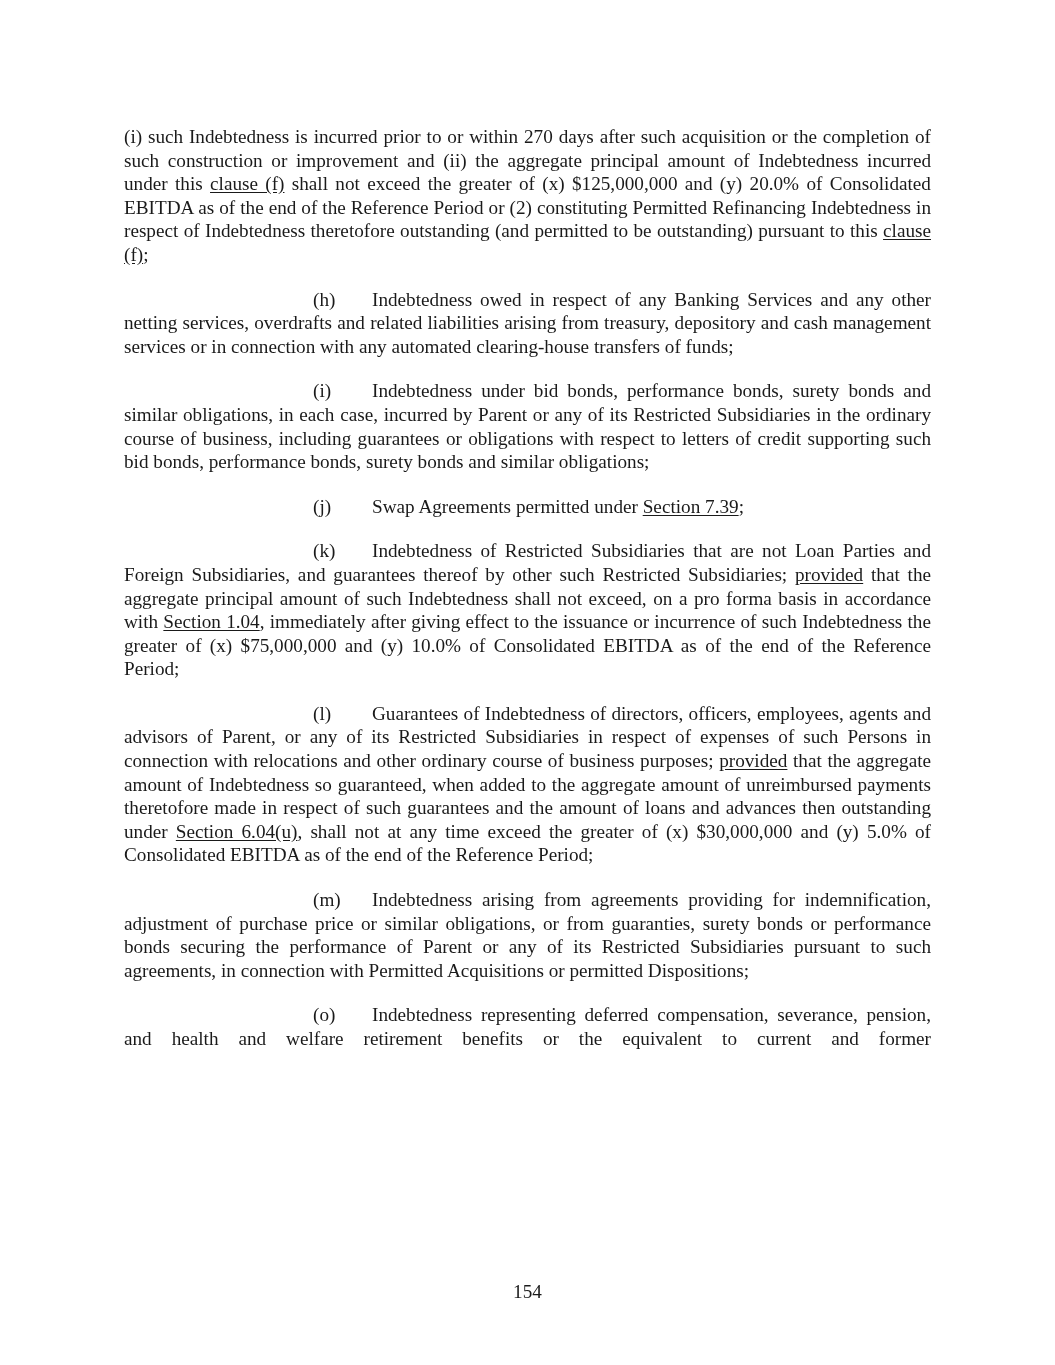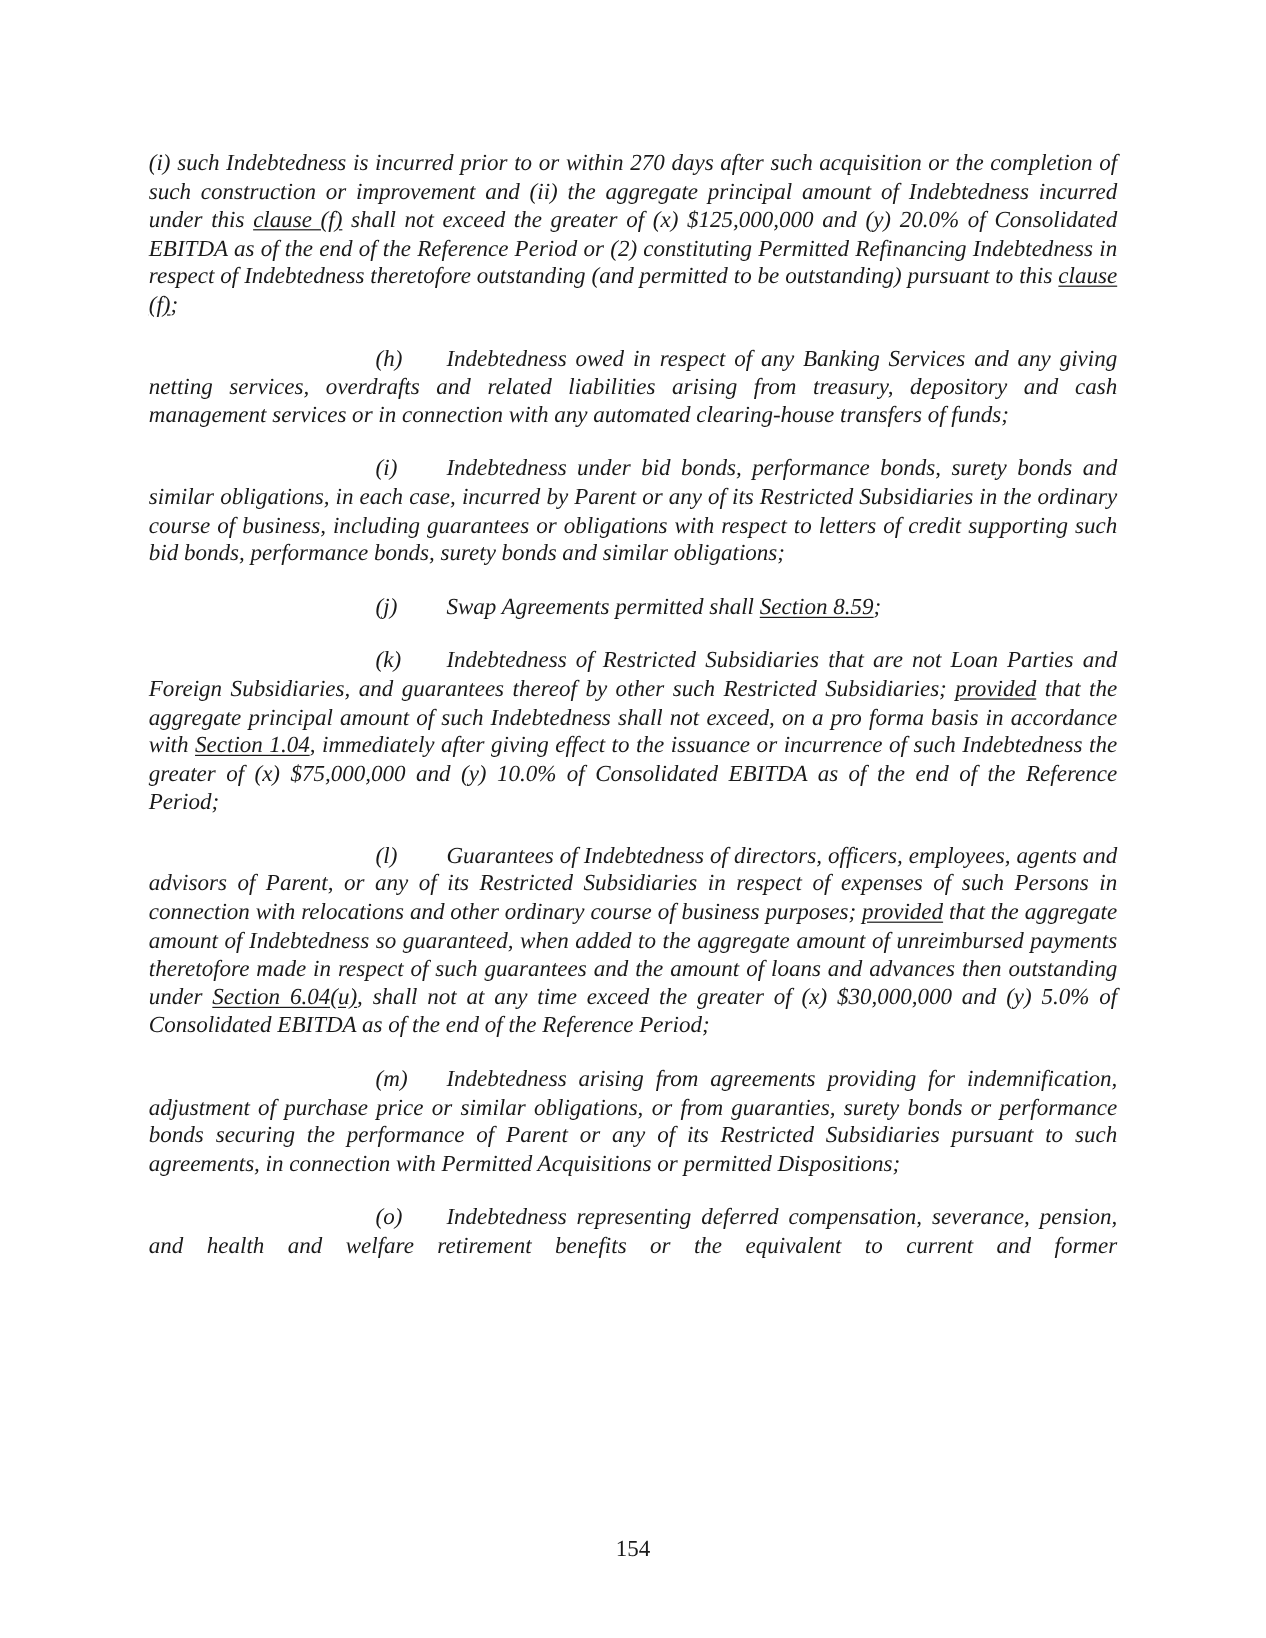--- a/index.html
+++ b/index.html
@@ -1,44 +1,44 @@
 <!DOCTYPE html>
 <html><head>
 <meta charset="utf-8">
 <style>
   html, body { margin: 0; padding: 0; background: #ffffff; }
   body { width: 1055px; height: 1365px; position: relative; overflow: hidden; }
   .page {
     position: absolute; left: 124px; top: 125px; width: 807px;
     font-family: "Liberation Serif", "DejaVu Serif", serif;
-    font-size: 19.2px; line-height: 23.6px; color: #1a1a1a; font-style: italic;
+    font-size: 19.2px; line-height: 23.6px; color: #1a1a1a;
   }
   .para { margin: 0 0 21px 0; text-align: justify; text-align-last: left; }
   .para.first { margin-bottom: 21px; }
   .para .lbl { display: inline-block; margin-left: 189px; width: 59px; }
   .u { text-decoration: underline; text-underline-offset: 2px; }
   .justify-last { text-align-last: justify; }
   .pagenum {
     position: absolute; top: 1281px; left: 0; width: 1055px; text-align: center;
     font-family: "Liberation Serif", "DejaVu Serif", serif; font-size: 19.2px; color: #1a1a1a;
   }
 </style>
 </head>
 <body>
 
 <div class="page">
 
   <p class="para first"><span>(i) such Indebtedness is incurred prior to or within 270 days after such acquisition or the completion of such construction or improvement and (ii) the aggregate principal amount of Indebtedness incurred under this </span><span class="u">clause (f)</span><span> shall not exceed the greater of (x) $125,000,000 and (y) 20.0% of Consolidated EBITDA as of the end of the Reference Period or (2) constituting Permitted Refinancing Indebtedness in respect of Indebtedness theretofore outstanding (and permitted to be outstanding) pursuant to this </span><span class="u">clause (f)</span><span>;</span></p>
 
 
-  <p class="para"><span class="lbl">(h)</span><span>Indebtedness owed in respect of any Banking Services and any giving netting services, overdrafts and related liabilities arising from treasury, depository and cash management services or in connection with any automated clearing-house transfers of funds;</span></p>
+  <p class="para"><span class="lbl">(h)</span><span>Indebtedness owed in respect of any Banking Services and any other netting services, overdrafts and related liabilities arising from treasury, depository and cash management services or in connection with any automated clearing-house transfers of funds;</span></p>
 
   <p class="para"><span class="lbl">(i)</span><span>Indebtedness under bid bonds, performance bonds, surety bonds and similar obligations, in each case, incurred by Parent or any of its Restricted Subsidiaries in the ordinary course of business, including guarantees or obligations with respect to letters of credit supporting such bid bonds, performance bonds, surety bonds and similar obligations;</span></p>
 
-  <p class="para"><span class="lbl">(j)</span><span>Swap Agreements permitted shall </span><span class="u">Section 8.59</span><span>;</span></p>
+  <p class="para"><span class="lbl">(j)</span><span>Swap Agreements permitted under </span><span class="u">Section 7.39</span><span>;</span></p>
 
   <p class="para"><span class="lbl">(k)</span><span>Indebtedness of Restricted Subsidiaries that are not Loan Parties and Foreign Subsidiaries, and guarantees thereof by other such Restricted Subsidiaries; </span><span class="u">provided</span><span> that the aggregate principal amount of such Indebtedness shall not exceed, on a pro forma basis in accordance with </span><span class="u">Section 1.04</span><span>, immediately after giving effect to the issuance or incurrence of such Indebtedness the greater of (x) $75,000,000 and (y) 10.0% of Consolidated EBITDA as of the end of the Reference Period;</span></p>
 
   <p class="para"><span class="lbl">(l)</span><span>Guarantees of Indebtedness of directors, officers, employees, agents and advisors of Parent, or any of its Restricted Subsidiaries in respect of expenses of such Persons in connection with relocations and other ordinary course of business purposes; </span><span class="u">provided</span><span> that the aggregate amount of Indebtedness so guaranteed, when added to the aggregate amount of unreimbursed payments theretofore made in respect of such guarantees and the amount of loans and advances then outstanding under </span><span class="u">Section 6.04(u)</span><span>, shall not at any time exceed the greater of (x) $30,000,000 and (y) 5.0% of Consolidated EBITDA as of the end of the Reference Period;</span></p>
 
   <p class="para"><span class="lbl">(m)</span><span>Indebtedness arising from agreements providing for indemnification, adjustment of purchase price or similar obligations, or from guaranties, surety bonds or performance bonds securing the performance of Parent or any of its Restricted Subsidiaries pursuant to such agreements, in connection with Permitted Acquisitions or permitted Dispositions;</span></p>
 
 
   <p class="para justify-last"><span class="lbl">(o)</span><span>Indebtedness representing deferred compensation, severance, pension, and health and welfare retirement benefits or the equivalent to current and former</span></p>
 

